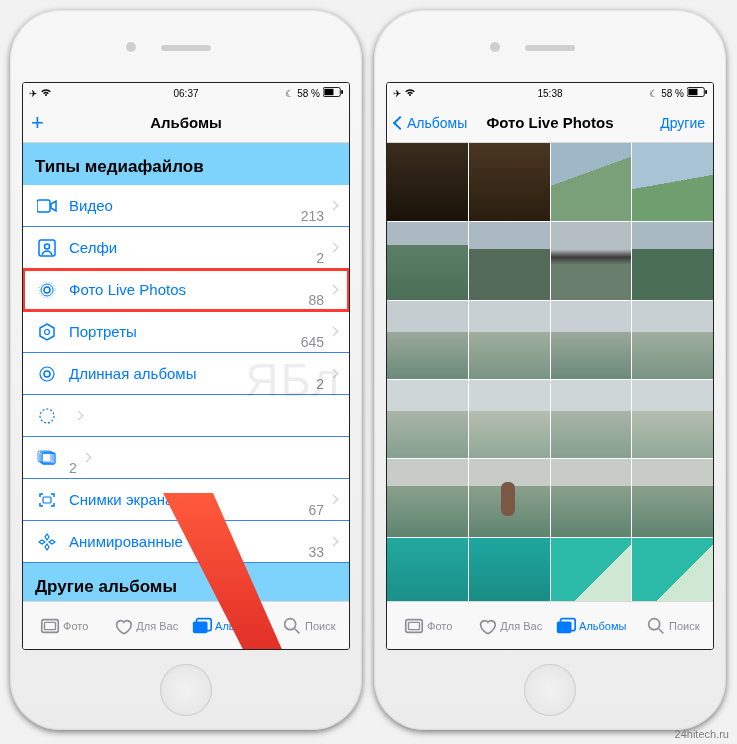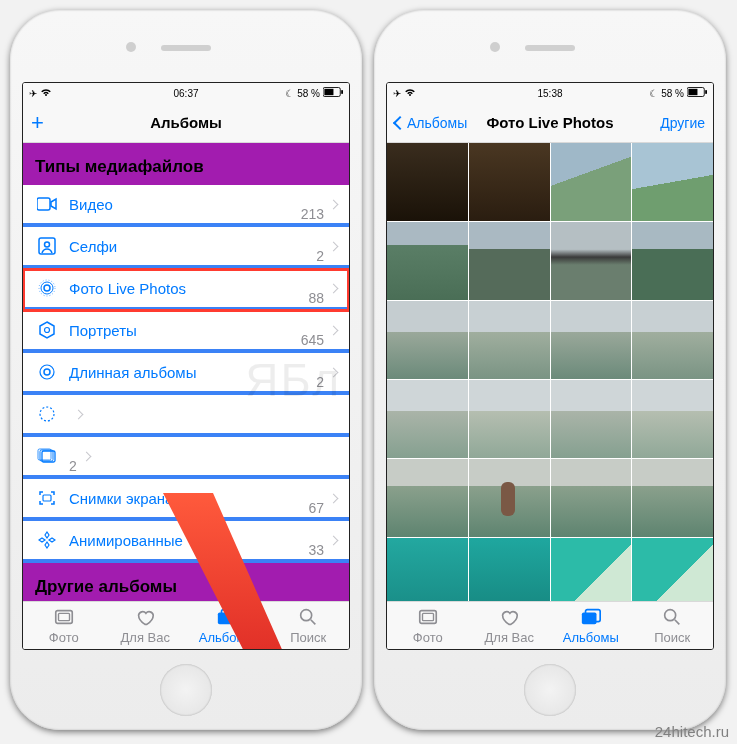--- a/index.html
+++ b/index.html
@@ -89,27 +89,27 @@
     border-left:2px solid #007aff;
     border-bottom:2px solid #007aff;
     transform:rotate(45deg);
     display:inline-block;
   }
   .scroll-area { flex:1; overflow:hidden; }
   .section-header {
     font-weight: 700;
     font-size: 17px;
     padding: 14px 12px 8px 12px;
-    background:#a21caf;
+    background:#7dd3fc;
   }
   .row {
     display:flex; align-items:center;
     height: 42px;
     padding: 0 12px;
-    border-bottom: 4px solid #3b82f6;
+    border-bottom: 1px solid #3b82f6;
     font-size: 15px;
     color:#007aff;
     position:relative;
   }
   .row .row-icon {
     width: 24px;
     display:flex; align-items:center; justify-content:center;
     color:#007aff;
     margin-right: 10px;
   }
@@ -127,22 +127,22 @@
     z-index:1;
   }
   .tabbar {
     height: 48px;
     border-top:1px solid #d9d9d9;
     background:#f8f8f8;
     display:flex;
   }
   .tab {
     flex:1;
-    display:flex;flex-direction:column;align-items:center;justify-content:center;
-    font-size:13px;
+    display:flex;flex-direction:row;align-items:center;justify-content:center;
+    font-size:11px;
     color:#8e8e93;
     gap:2px;
   }
   .tab.active { color:#007aff; }
   .tab svg { width:22px; height:22px; }
   
   .photo-grid {
     flex:1;
     display:grid;
     grid-template-columns: repeat(4,1fr);
@@ -154,21 +154,21 @@
   .thumb { width:100%; height:100%; }
   .arrow {
     position:absolute;
     left:110px; top:400px;
     z-index:50;
     pointer-events:none;
   }
   .watermark-site {
     position:absolute;
     bottom:4px; right:8px;
-    font-size:15px;
+    font-size:11px;
     color:#808080;
   }
   .watermark-inner {
     position:absolute;
     right:8px;
     top:270px;
     color:rgba(0,0,0,0.07);
     font-size:46px;
     font-weight:300;
     letter-spacing:2px;

